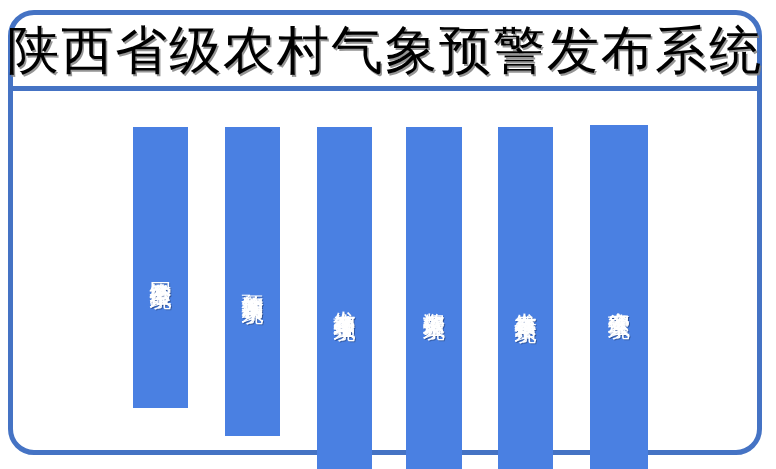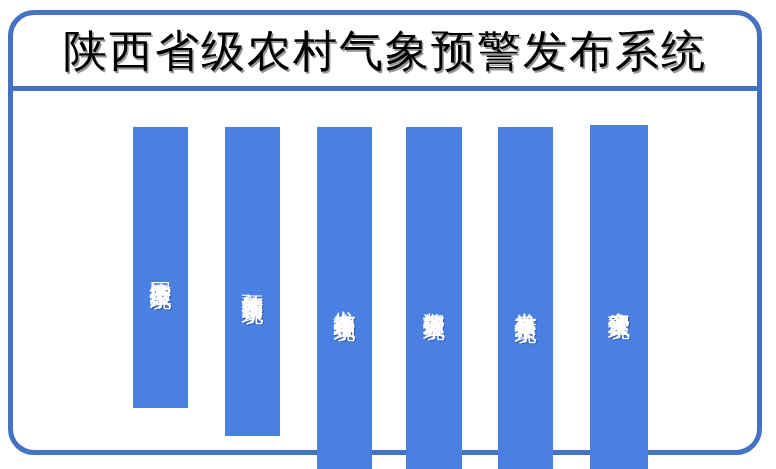--- a/index.html
+++ b/index.html
@@ -51,21 +51,21 @@
     top: 16px;
     width: 742px;
     height: 70px;
     display: flex;
     align-items: center;
     justify-content: center;
   }
 
   .title-text {
     font-family: "DejaVu Serif", "Liberation Serif", serif;
-    font-size: 44px;
+    font-size: 52px;
     line-height: 1.1;
     letter-spacing: 2px;
     color: #000000;
     white-space: nowrap;
     text-shadow: 1.5px 1.5px 0px rgba(130,130,130,0.85);
   }
 
   
   .columns-area {
     position: absolute;

